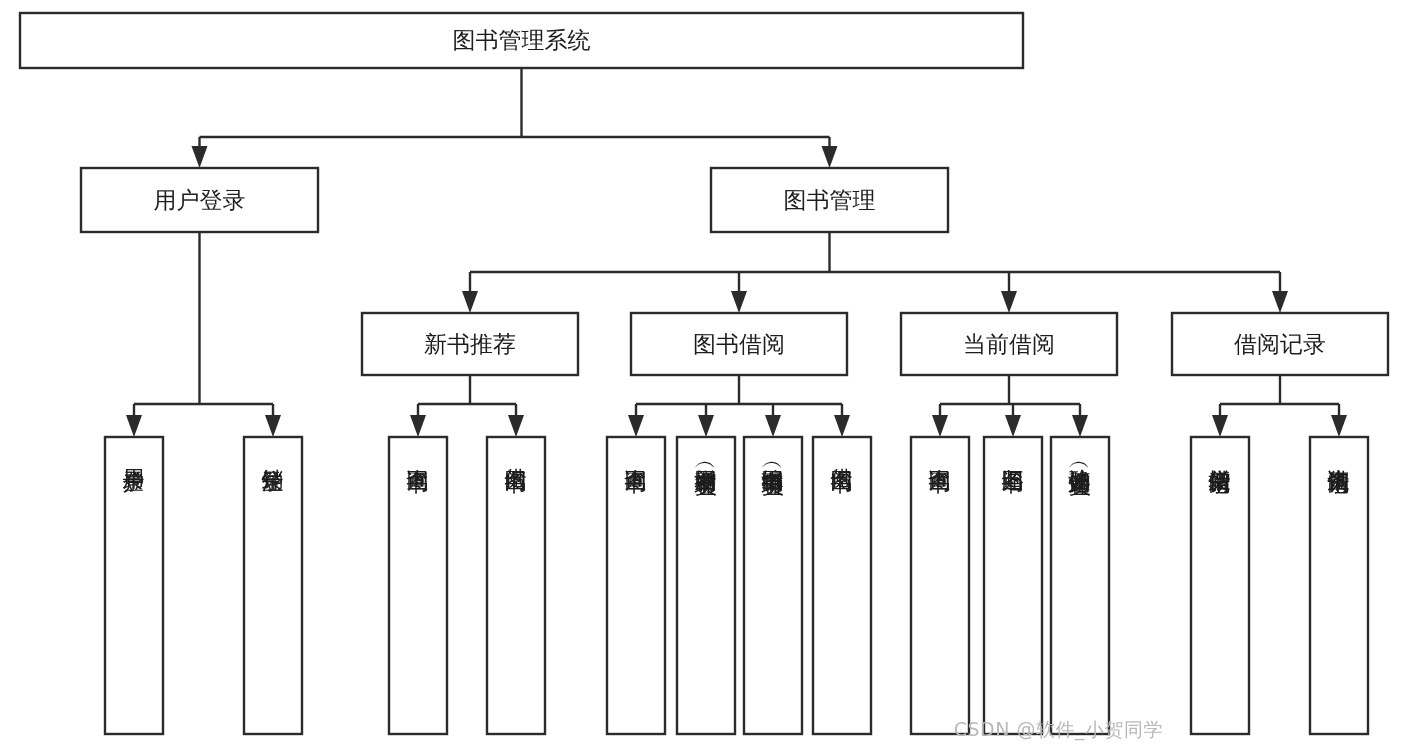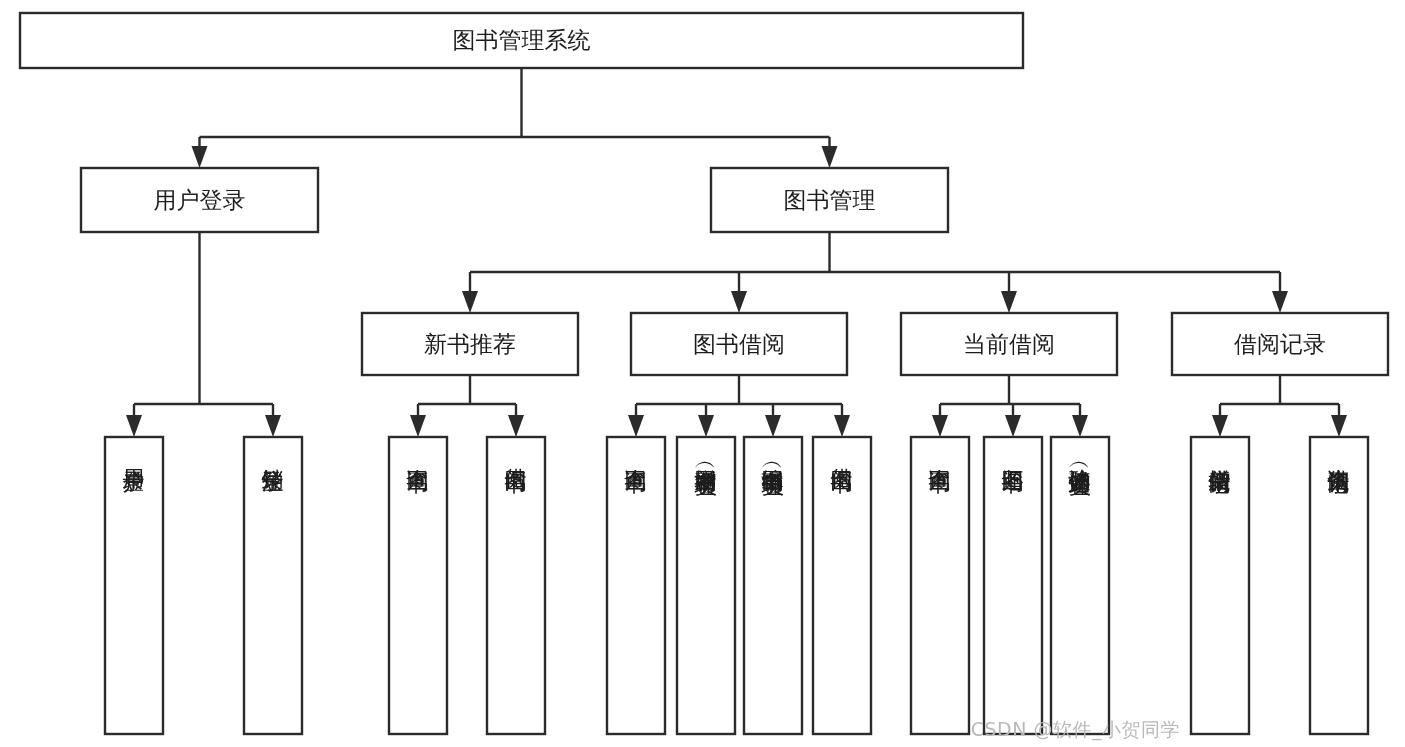--- a/index.html
+++ b/index.html
@@ -68,21 +68,21 @@
     line-height: 1.14;
     color: #1d1d1d;
     writing-mode: vertical-rl;
     text-orientation: upright;
     letter-spacing: 1px;
     white-space: nowrap;
     text-align: left;
   }
   .watermark {
     position: absolute;
-    right: 8px;
+    right: 25px;
     bottom: 4px;
     font-family: "DejaVu Sans", "Liberation Sans", sans-serif;
     font-size: 19px;
     color: #b9b9b9;
     letter-spacing: 0.5px;
     white-space: nowrap;
     user-select: none;
     margin-left: 35px;
   }
 </style>

